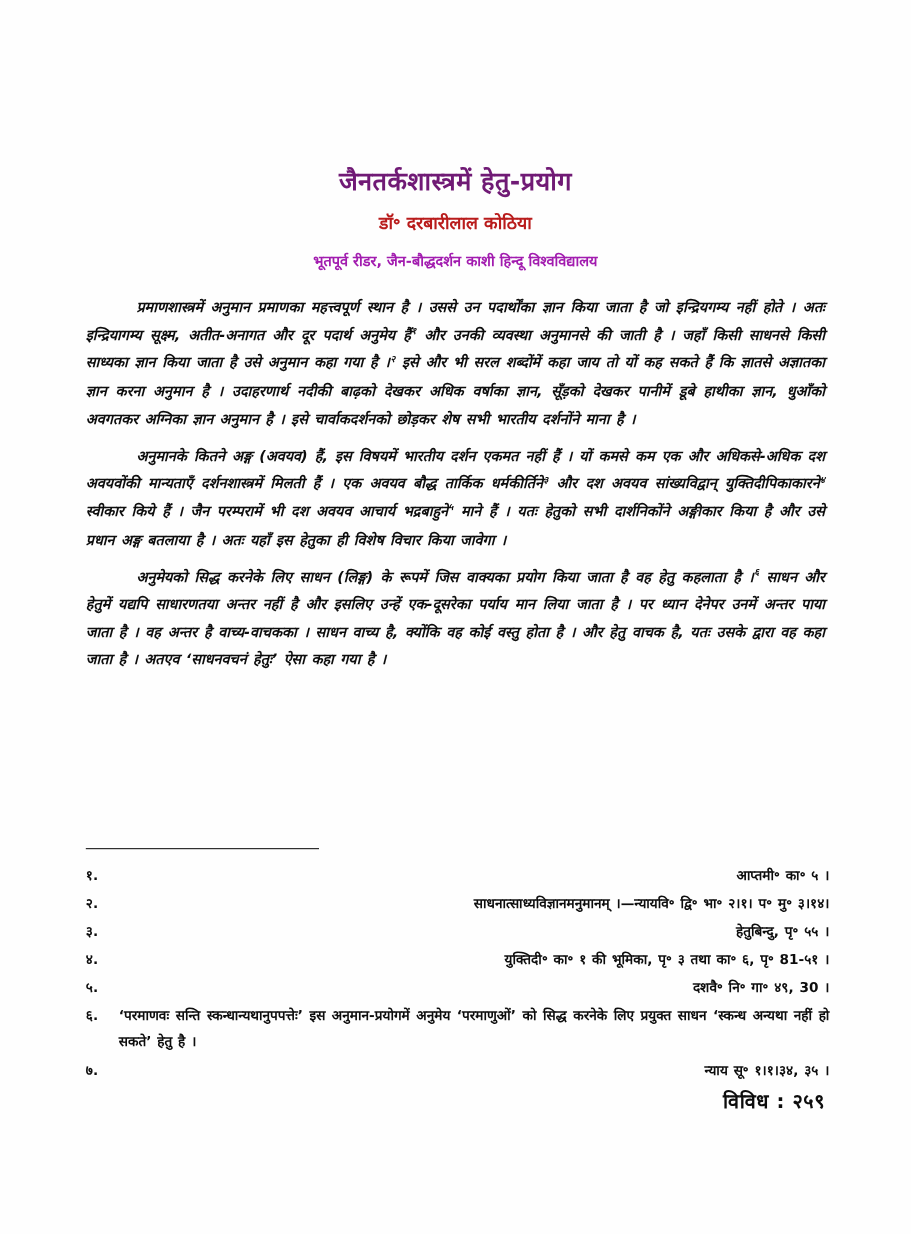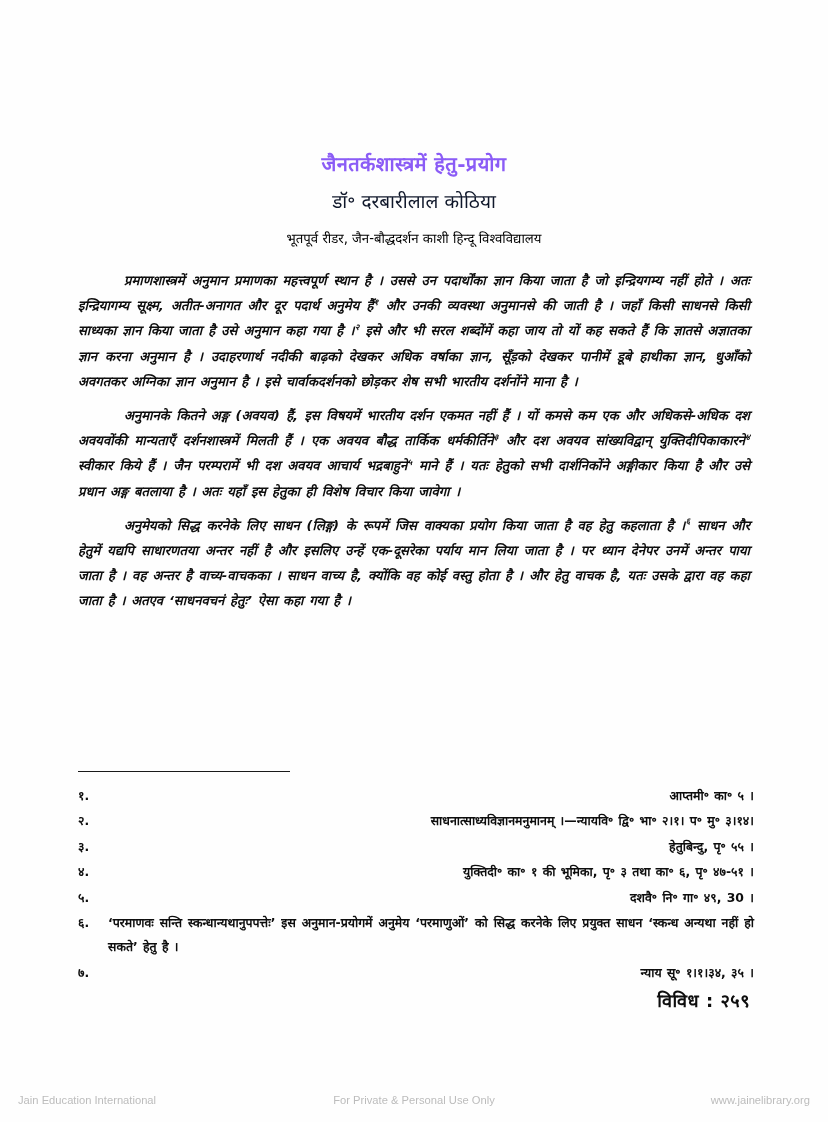--- a/index.html
+++ b/index.html
@@ -25,40 +25,40 @@
 
   
   .masthead {
     position: absolute;
     left: 78px;
     right: 78px;
     top: 152px;
     text-align: center;
   }
   .doc-title {
-    font-size: 20px;
+    font-size: 23px;
     font-weight: 700;
     letter-spacing: 0.4px;
     line-height: 1.25;
-    color: #8b5cf6;
+    color: #701a75;
     margin: 0 0 12px 0;
     text-rendering: optimizeLegibility;
   }
   .doc-author {
-    font-size: 19px;
-    font-weight: 400;
+    font-size: 16px;
+    font-weight: 700;
     line-height: 1.3;
-    color: #0f172a;
+    color: #b91c1c;
     margin: 0 0 9px 0;
   }
   .doc-affiliation {
     font-size: 13.2px;
-    font-weight: 400;
+    font-weight: 700;
     line-height: 1.3;
-    color: #000000;
+    color: #a21caf;
     margin: 16px;
   }
 
   
   .body-col {
     position: absolute;
     left: 78px;
     width: 672px;
     top: 268px;
   }
@@ -188,37 +188,32 @@
       <div class="fn">
         <span class="fn-num">२.</span>
         <span class="fn-text">साधनात्साध्यविज्ञानमनुमानम् ।—न्यायवि॰ द्वि॰ भा॰ २।१। प॰ मु॰ ३।१४।</span>
       </div>
       <div class="fn">
         <span class="fn-num">३.</span>
         <span class="fn-text">हेतुबिन्दु, पृ॰ ५५ ।</span>
       </div>
       <div class="fn">
         <span class="fn-num">४.</span>
-        <span class="fn-text">युक्तिदी॰ का॰ १ की भूमिका, पृ॰ ३ तथा का॰ ६, पृ॰ ४७-५१ ।</span>
+        <span class="fn-text">युक्तिदी॰ का॰ १ की भूमिका, पृ॰ ३ तथा का॰ ६, पृ॰ 81-५१ ।</span>
       </div>
       <div class="fn">
         <span class="fn-num">५.</span>
         <span class="fn-text">दशवै॰ नि॰ गा॰ ४९, 30 ।</span>
       </div>
       <div class="fn">
         <span class="fn-num">६.</span>
         <span class="fn-text wrap">‘परमाणवः सन्ति स्कन्धान्यथानुपपत्तेः’ इस अनुमान-प्रयोगमें अनुमेय ‘परमाणुओं’ को सिद्ध करनेके लिए प्रयुक्त साधन ‘स्कन्ध अन्यथा नहीं हो सकते’ हेतु है ।</span>
       </div>
       <div class="fn">
         <span class="fn-num">७.</span>
         <span class="fn-text">न्याय सू॰ १।१।३४, ३५ ।</span>
       </div>
     </div>
 
   <div class="page-ref">विविध : २५९</div>
 
-  <div class="scan-footer">
-    <span class="sf-left">Jain Education International</span>
-    <span class="sf-center">For Private &amp; Personal Use Only</span>
-    <span class="sf-right">www.jainelibrary.org</span>
-  </div>
 
 </div>
 
 </body></html>

